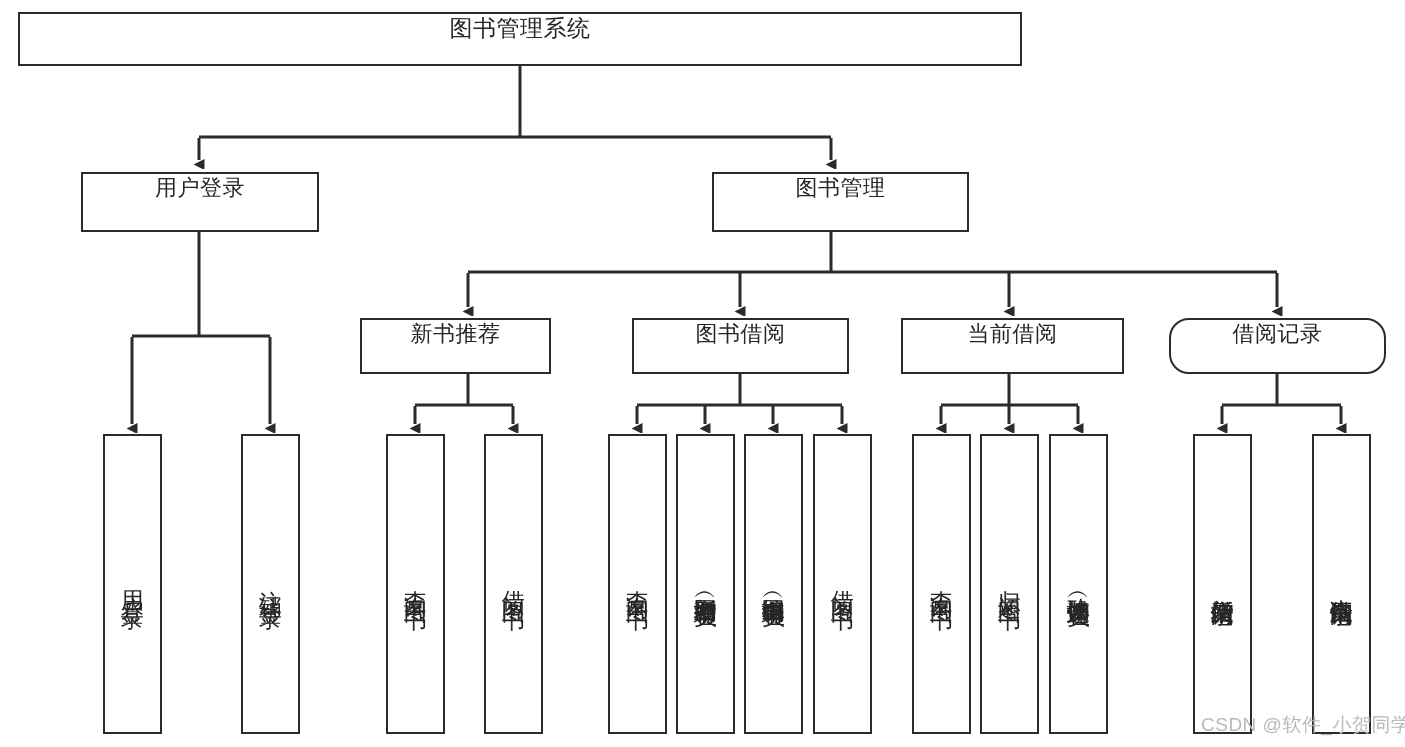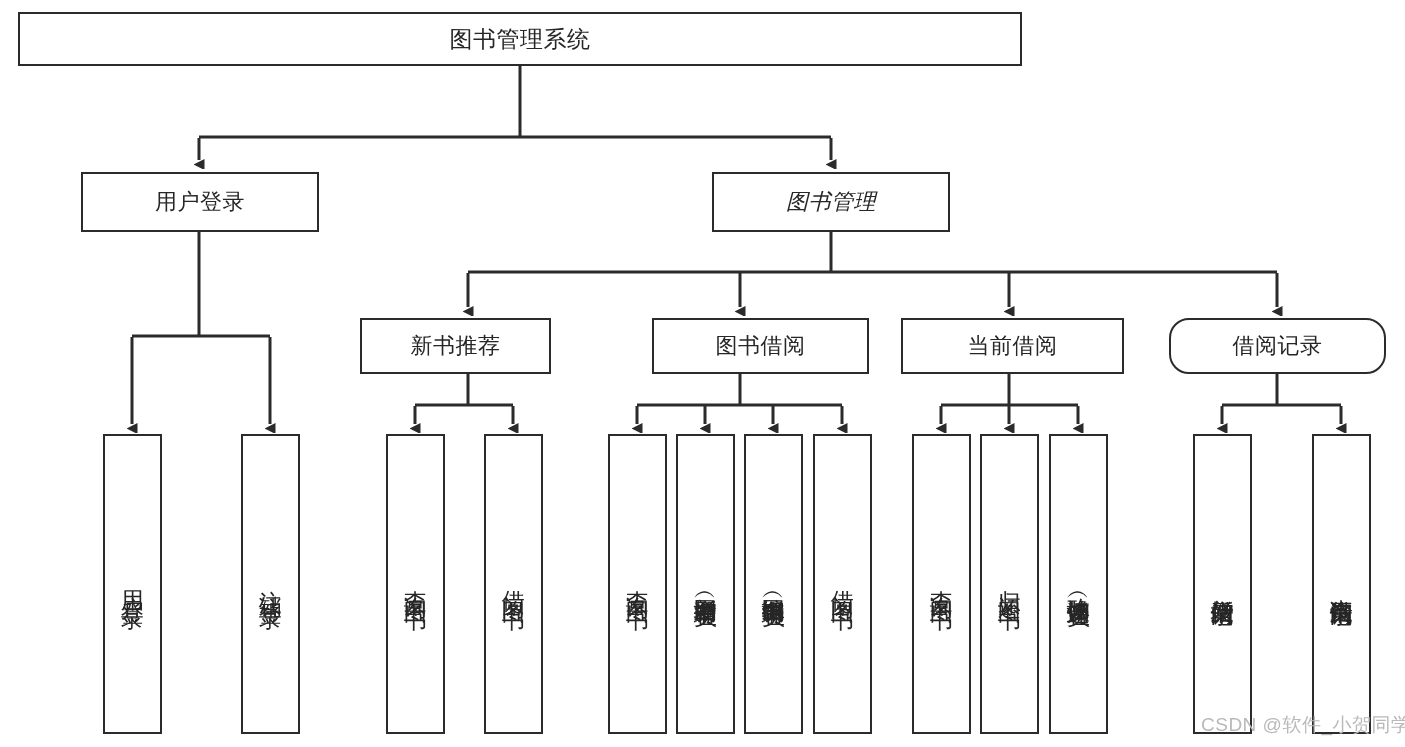--- a/index.html
+++ b/index.html
@@ -25,21 +25,20 @@
     width: 1405px;
     height: 747px;
     pointer-events: none;
   }
   .node {
     position: absolute;
     box-sizing: border-box;
     background: #ffffff;
     border: 2px solid #2b2b2b;
     display: flex;
-    align-items: center;
     justify-content: center;
     color: #262626;
   }
   .node-label {
     display: block;
     text-align: center;
     line-height: 1.24;
     color: #262626;
     letter-spacing: 0.5px;
   }
@@ -134,28 +133,28 @@
     </g>
   </svg>
 
   <div class="node h root" style="left:18px; top:12px; width:1004px; height:54px;">
     <span class="node-label">图书管理系统</span>
   </div>
 
   <div class="node h" style="left:81px; top:172px; width:238px; height:60px;">
     <span class="node-label">用户登录</span>
   </div>
-  <div class="node h" style="left:712px; top:172px; width:238px; height:60px;font-style:italic;">
+  <div class="node h" style="left:712px; top:172px; width:257px; height:60px;">
     <span class="node-label">图书管理</span>
   </div>
 
   <div class="node h" style="left:360px; top:318px; width:191px; height:56px;">
     <span class="node-label">新书推荐</span>
   </div>
-  <div class="node h" style="left:652px; top:318px; width:217px; height:56px;">
+  <div class="node h" style="left:632px; top:318px; width:217px; height:56px;">
     <span class="node-label">图书借阅</span>
   </div>
   <div class="node h" style="left:901px; top:318px; width:223px; height:56px;">
     <span class="node-label">当前借阅</span>
   </div>
   <div class="node h" style="left:1169px; top:318px; width:217px; height:56px;border-radius:20px;">
     <span class="node-label">借阅记录</span>
   </div>
 
   <div class="node v" style="left:103px; top:434px; width:59px; height:300px;">

